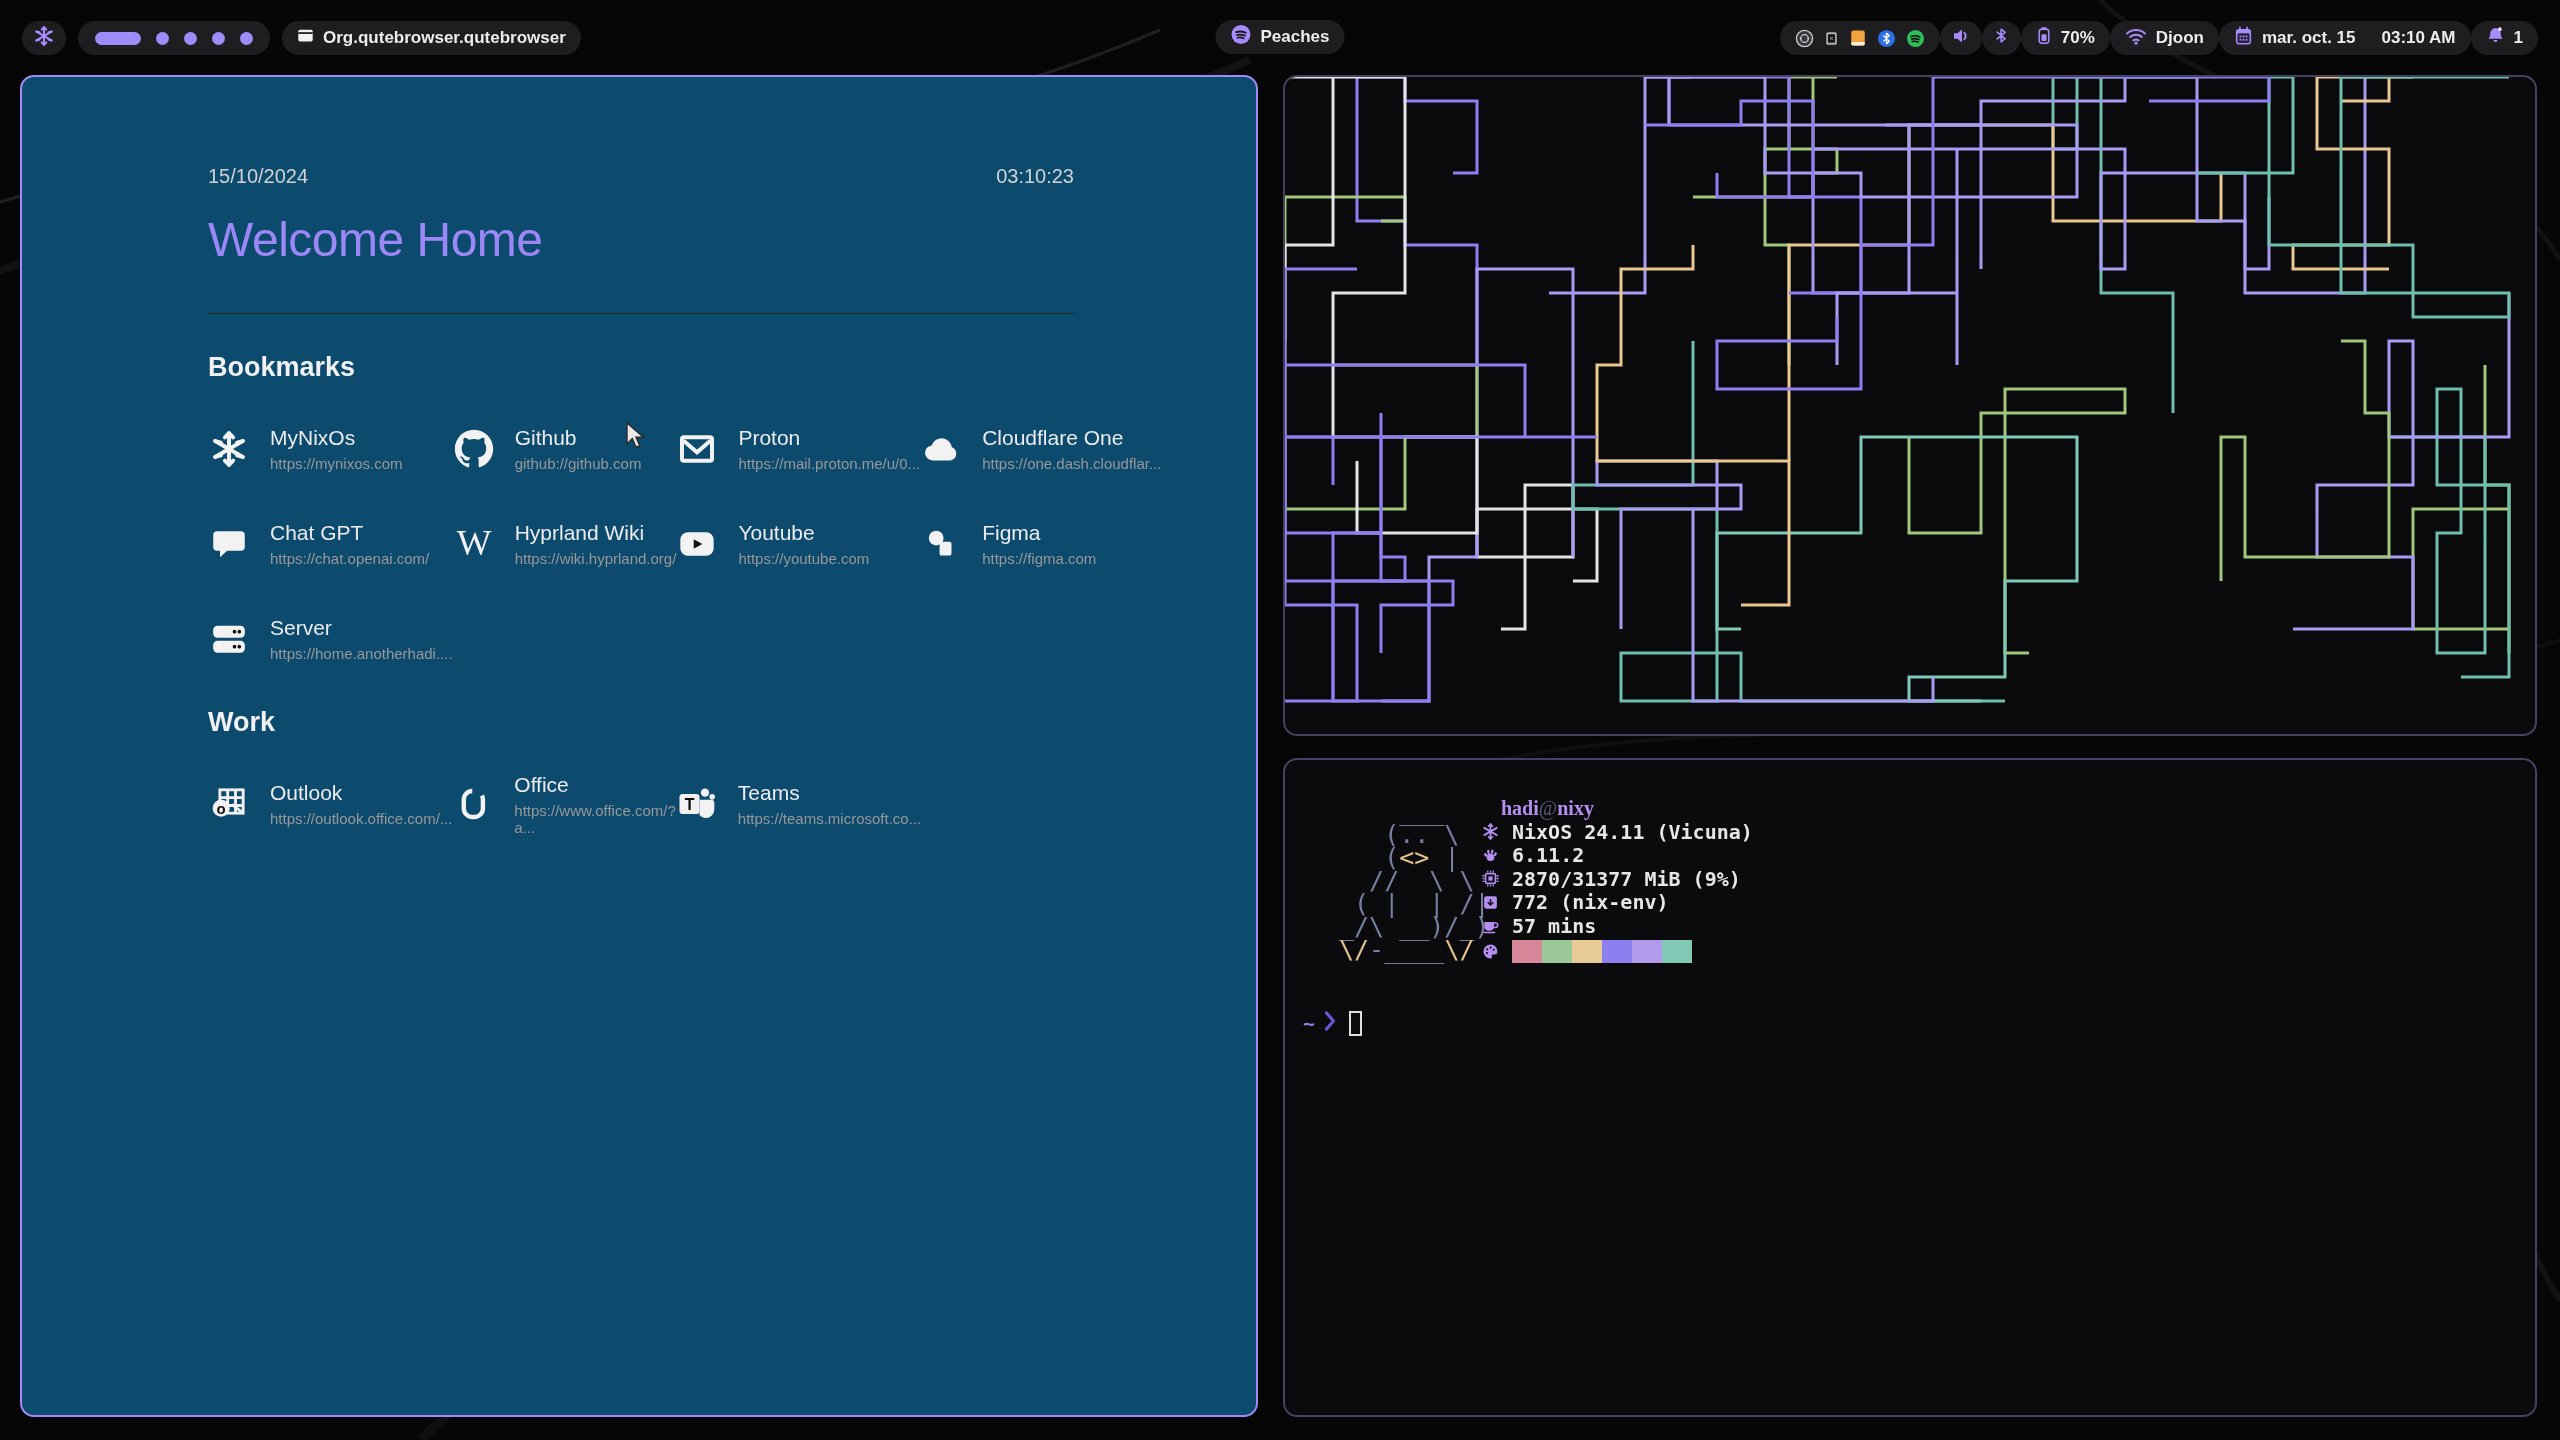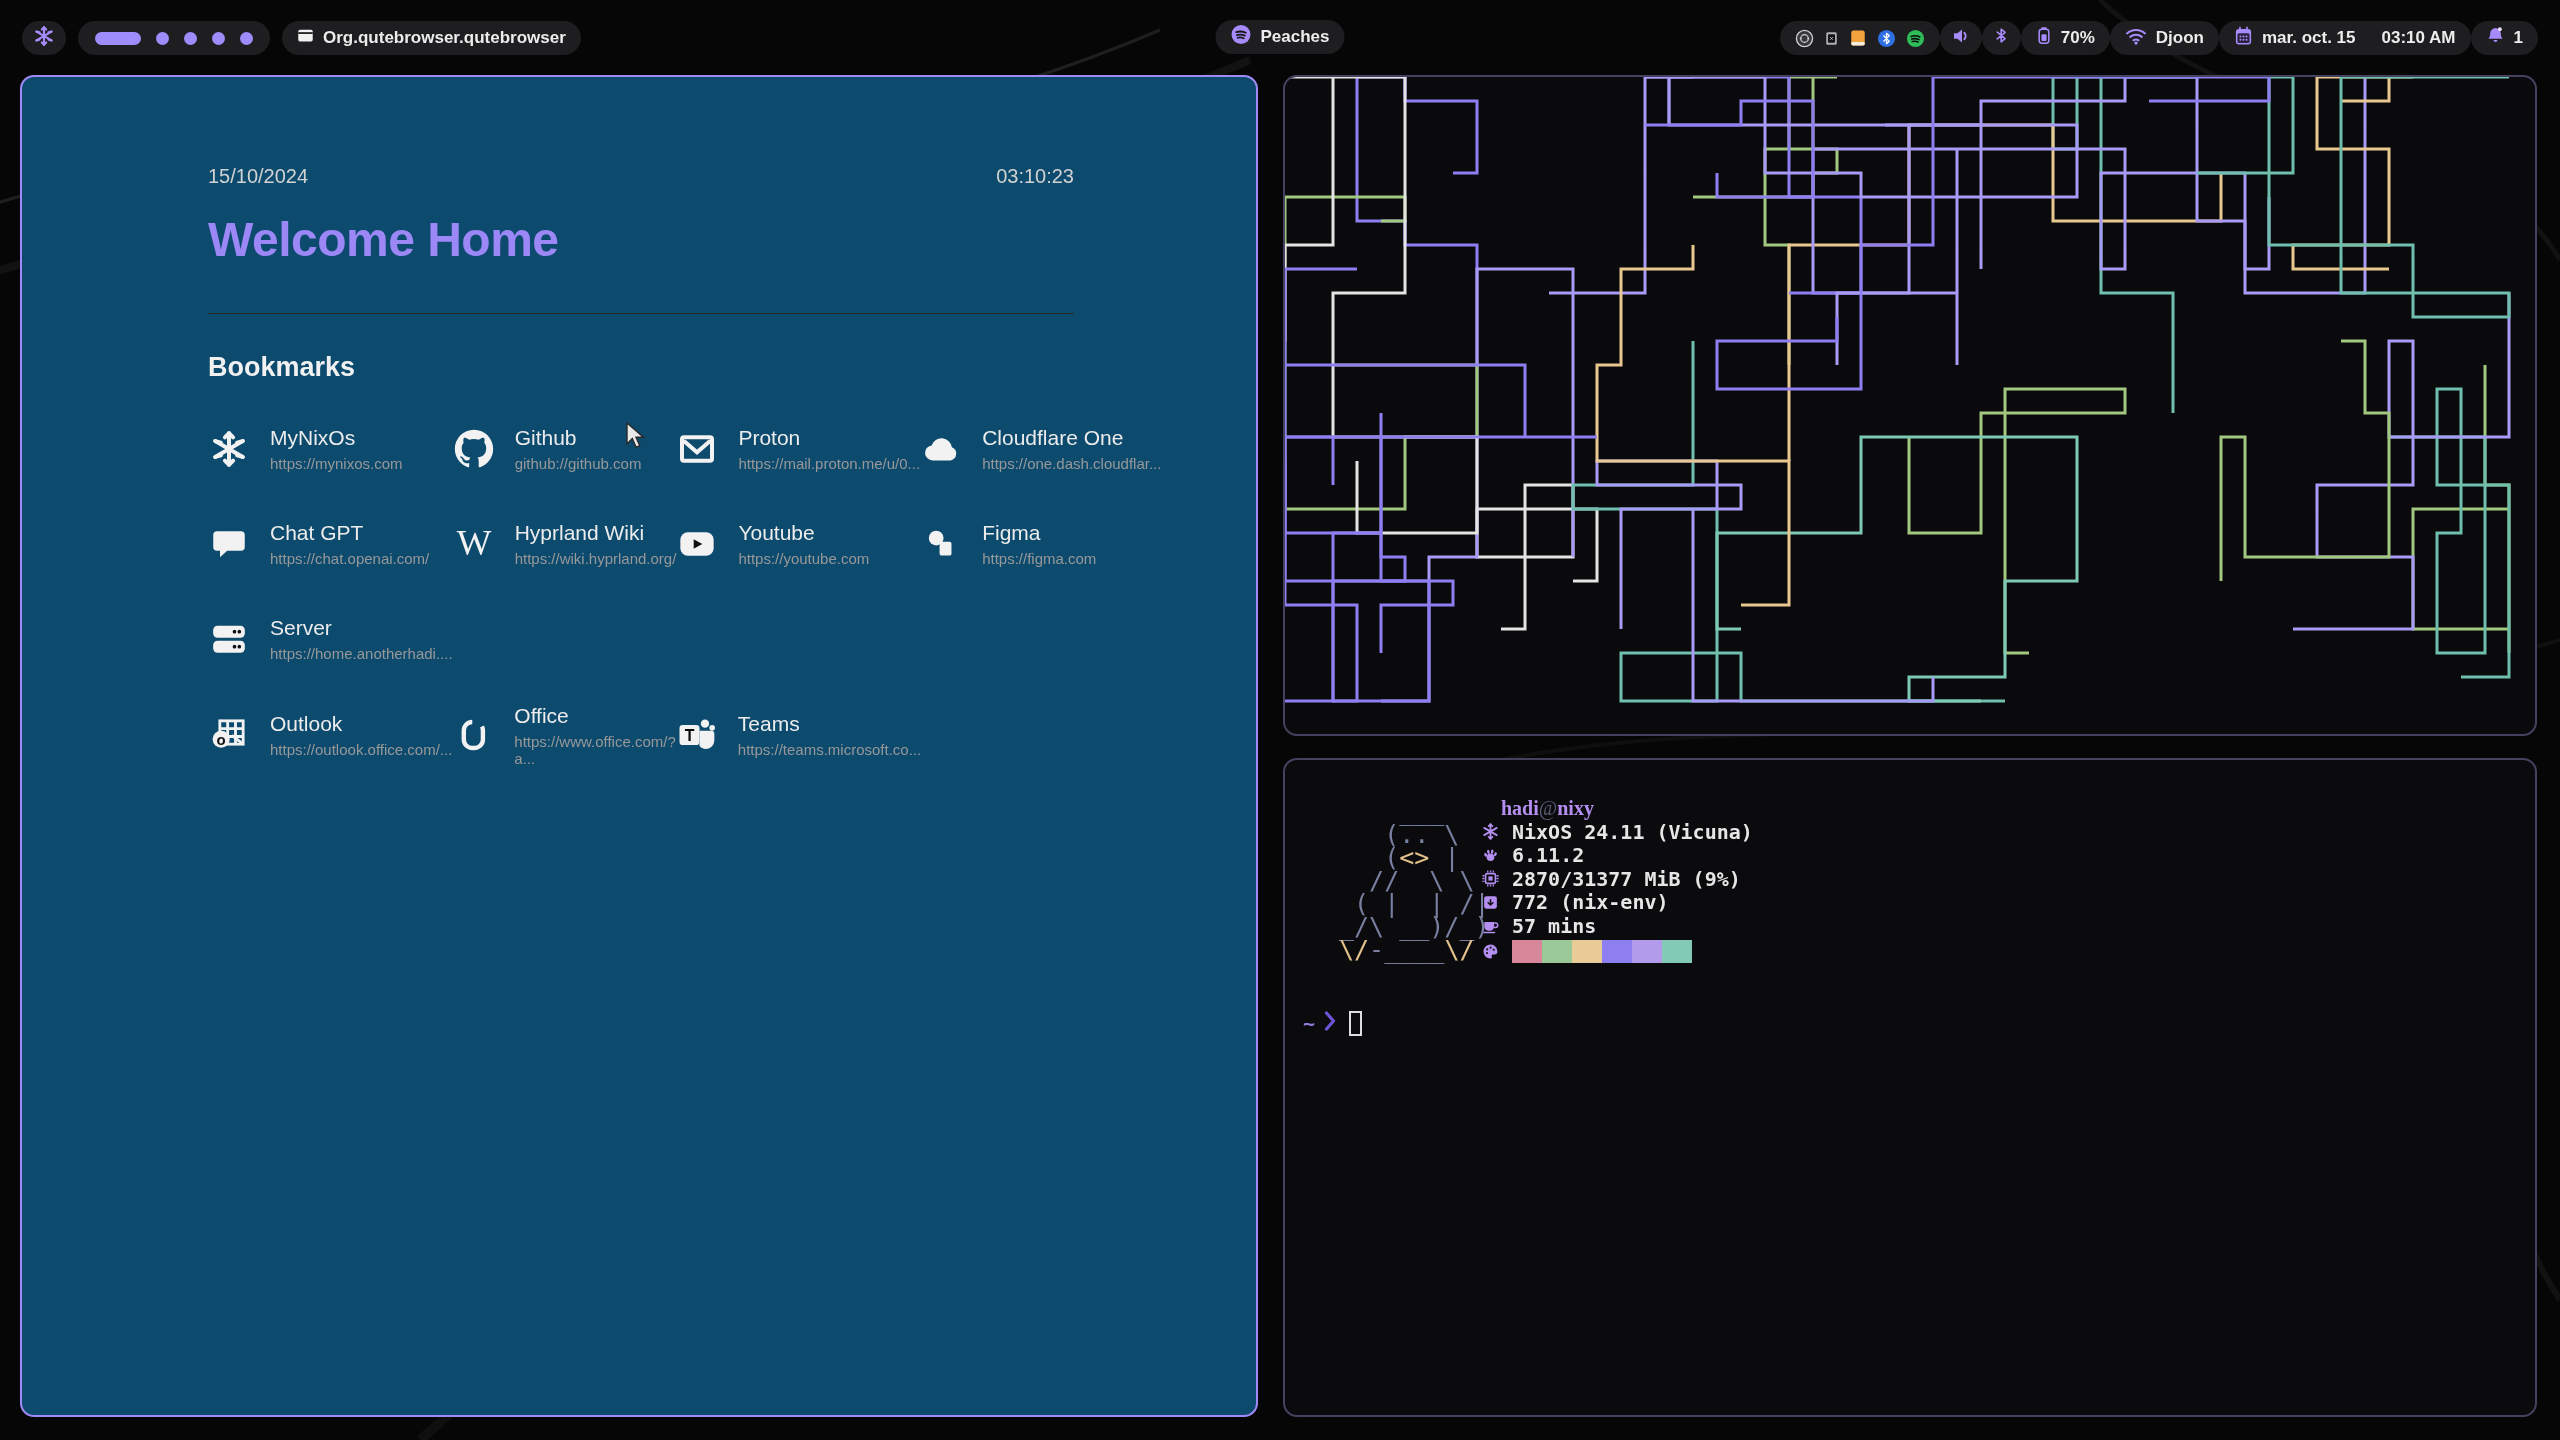--- a/index.html
+++ b/index.html
@@ -22,21 +22,21 @@
 
   
   .win{position:absolute;border-radius:14px;box-sizing:border-box;}
   .win-browser{left:20px;top:75px;width:1238px;height:1342px;border:2px solid #a18af7;background:#0c4a6e;}
   .win-pipes{left:1283px;top:75px;width:1254px;height:661px;border:2px solid #454260;background:#0a0a0d;overflow:hidden;}
   .win-fetch{left:1283px;top:758px;width:1254px;height:659px;border:2px solid #454260;background:#0b0b0e;overflow:hidden;}
 
   
   .bcontent{padding:88px 182px 0 186px;}
   .b-header{display:flex;justify-content:space-between;font-size:20px;color:#d2d2d2;}
-  .b-title{margin:24px 0 0;font-size:48px;font-weight:700;letter-spacing:-.5px;color:#9c87f6;}
+  .b-title{margin:24px 0 0;font-size:48px;font-weight:400;letter-spacing:-.5px;color:#9c87f6;}
   .b-divider{height:1px;background:#27272a;margin-top:46px;}
   .sec-h{margin:38px 0 0;font-size:27px;font-weight:700;color:#f1f1f1;}
   .bm-grid{display:grid;grid-template-columns:repeat(4,1fr);row-gap:35px;margin-top:36px;}
   .bm-item{display:flex;align-items:center;gap:20px;height:60px;cursor:default;}
   .bm-ico{width:42px;height:42px;display:flex;align-items:center;justify-content:center;flex:none;}
   .bm-name{font-size:21px;font-weight:500;color:#ececec;}
   .bm-url{font-size:15px;color:#989898;margin-top:5px;}
   .art{position:absolute;left:54px;top:40px;margin:0;font-family:"DejaVu Sans Mono",monospace;
        font-size:25px;line-height:23px;color:#787fa0;}
   .art .acc{color:#e4c28c;}
@@ -334,20 +334,21 @@
                     <circle cx="18.2" cy="16.6" r="1.1"></circle>
                   </g>
                 </svg>
               </span>
               <span>
                 <div class="bm-name">Server</div>
                 <div class="bm-url">https://home.anotherhadi....</div>
               </span>
             </div>
           </div>
+          <h2 class="sec-h">Work</h2>
           <div class="bm-grid">
             <div class="bm-item">
               <span class="bm-ico">
                 <svg viewBox="0 0 24 24" width="40" height="40">
                   <g stroke="#f2f2f2" stroke-width="1.7" fill="none">
                     <rect x="6.5" y="3.5" width="14" height="14"></rect>
                     <path d="M6.5 8.2h14M6.5 12.9h14M11.2 3.5v14M15.9 3.5v14M20.5 17.5l-6.8-5.3"></path>
                   </g>
                   <circle cx="7.3" cy="14.6" r="5.1" fill="#f2f2f2"></circle>
                   <text x="7.3" y="17.9" text-anchor="middle" font-size="9" font-weight="bold" fill="#131316" font-family="Liberation Sans,sans-serif">o</text>

